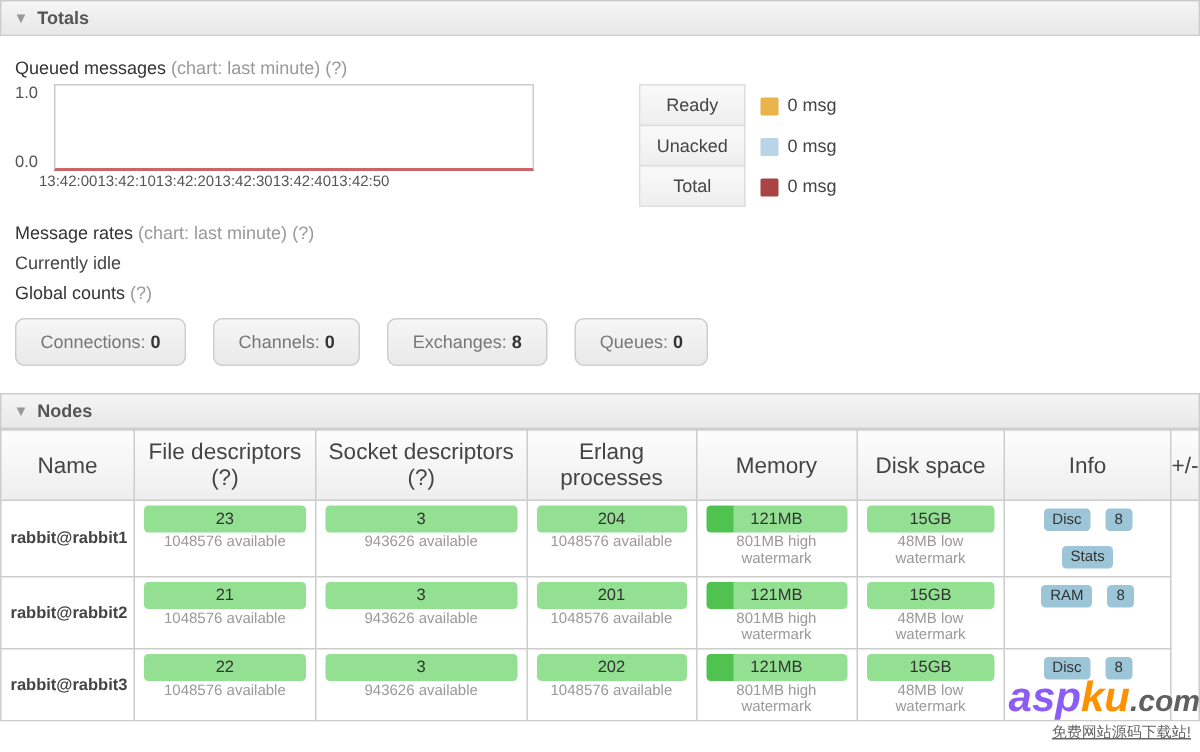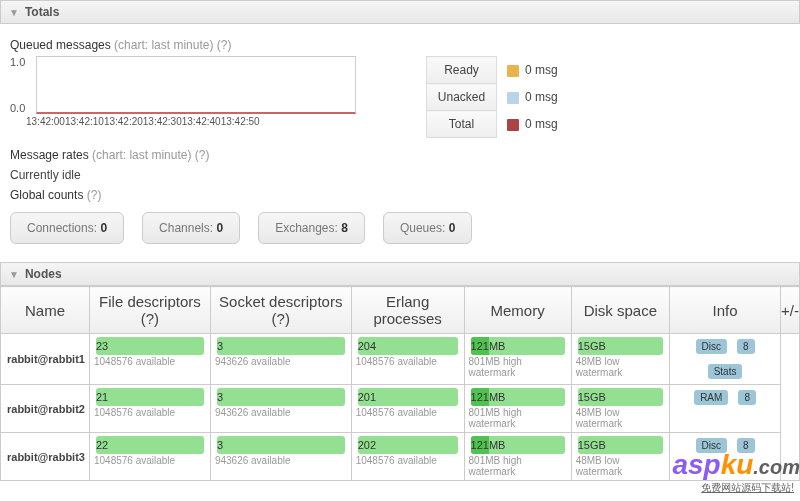--- a/index.html
+++ b/index.html
@@ -18,21 +18,21 @@
 .legend-table .lbl { text-align: center; background: linear-gradient(#fafafa,#eee); border: 1px solid #ddd; min-width: 70px; }
 .legend-table .swatch { display: inline-block; width: 12px; height: 12px; vertical-align: middle; margin-right: 6px; border-radius: 1px; }
 .sw-ready { background: #e9b44c; }
 .sw-unacked { background: #b8d4e6; }
 .sw-total { background: #a44; }
 .counts-row { display: flex; gap: 18px; margin: 10px 0; }
 .count-pill { background: linear-gradient(#f6f6f6,#e9e9e9); border: 1px solid #ccc; border-radius: 6px; padding: 8px 16px; color: #777; font-size: 12px; }
 .count-pill b { color: #333; font-weight: bold; }
 .nodes-table { width: 100%; border-collapse: collapse; margin-top: 0; }
 .nodes-table th { background: linear-gradient(#fdfdfd,#eee); border: 1px solid #ccc; padding: 6px 0; font-weight: normal; color: #444; font-size: 15px; }
-.nodes-table td { border: 1px solid #ccc; padding: 3px 4px; vertical-align: top; font-size: 11px; }
+.nodes-table td { border: 1px solid #ccc; padding: 3px 4px; text-align: center; vertical-align: top; font-size: 11px; }
 .nodes-table td.name { text-align: center; font-weight: bold; padding-left: 6px; vertical-align: middle; }
 .greenbar { background: #93e093; border-radius: 3px; padding: 3px 0; margin: 0 2px; color: #333; position: relative; overflow: hidden; }
 .greenbar .dark { position: absolute; left: 0; top: 0; bottom: 0; width: 18px; background: #4fc24f; }
 .greenbar span { position: relative; z-index: 1; }
 .avail { color: #999; font-size: 10px; margin-top: 1px; }
 .info-badges { display: flex; gap: 10px; justify-content: center; flex-wrap: wrap; padding: 2px; }
 .badge { background: #9cc6d8; color: #333; border-radius: 3px; padding: 2px 6px; font-size: 10px; }
 .plusminus { border: 1px solid #ccc; padding: 6px 4px; font-size: 11px; color: #777; text-align: center; background:#fff; }
 .help { cursor: help; }
 .watermark-logo { position: fixed; right: 0; bottom: 20px; font-style: italic; font-weight: bold; font-size: 28px; pointer-events: none; }

